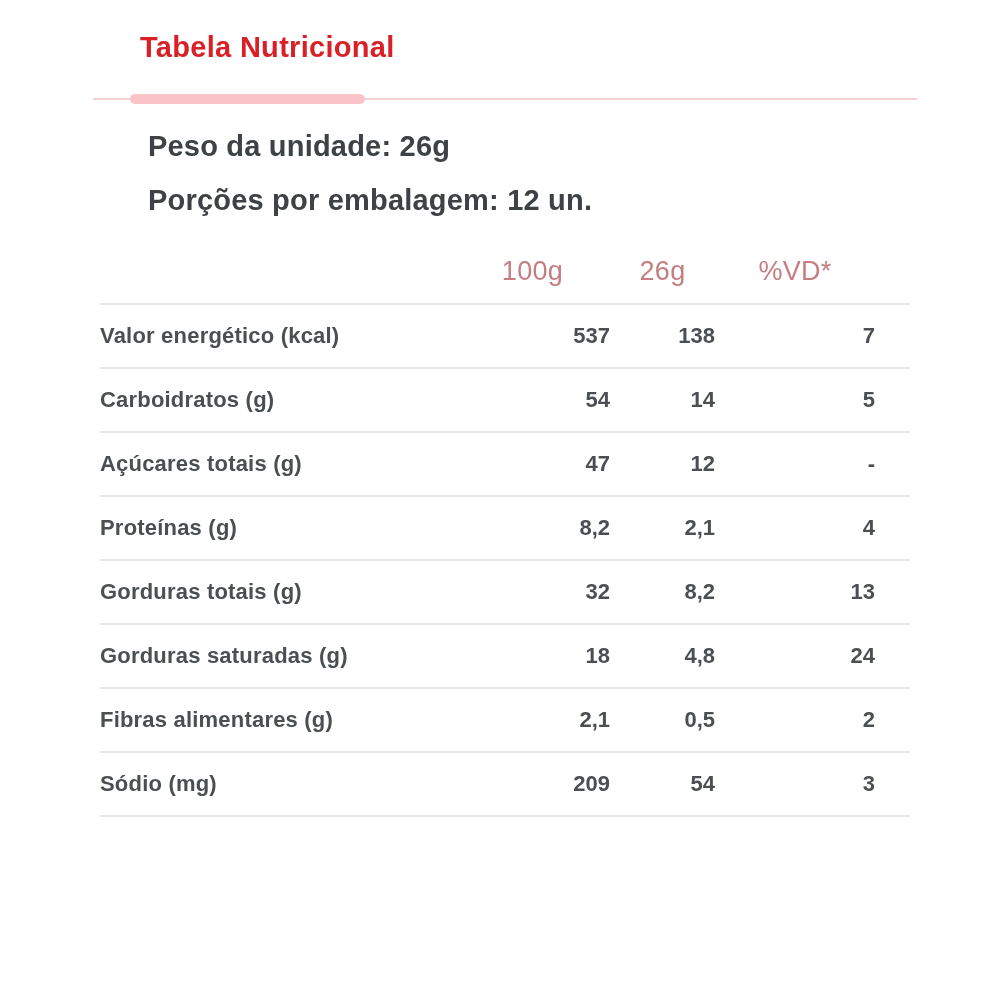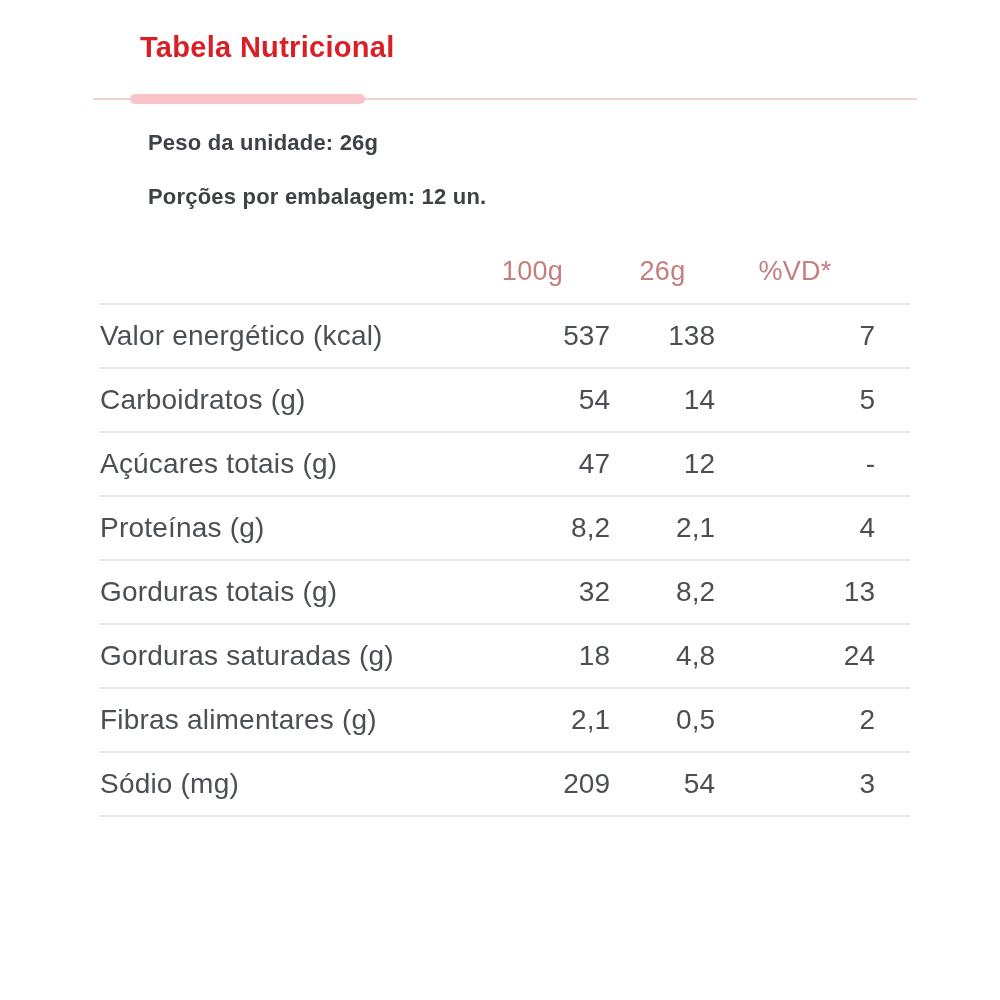--- a/index.html
+++ b/index.html
@@ -39,21 +39,21 @@
     width: 235px;
     height: 10px;
     border-radius: 5px;
     background: var(--bar-pink, #f9c3c8);
   }
 
   .meta {
     position: absolute;
     left: 148px;
     margin: 0;
-    font-size: 22px;
+    font-size: 29px;
     font-weight: 600;
     color: #3e4246;
     letter-spacing: 0.2px;
   }
   .meta-1 { top: 130px; }
   .meta-2 { top: 184px; }
 
   table.nutrition {
     position: absolute;
     left: 100px;
@@ -77,22 +77,22 @@
     text-align: center;
     color: var(--header-rose, #c57e80);
     border-bottom: 2px solid var(--row-line, #e6e6e6);
   }
   table.nutrition th:last-child { padding-right: 35px; }
 
   table.nutrition td {
     height: 62px;
     padding: 0;
     vertical-align: middle;
-    font-size: 28px;
-    font-weight: 400;
+    font-size: 22px;
+    font-weight: 700;
     color: var(--text-dark, #4b4f54);
     border-bottom: 2px solid var(--row-line, #e6e6e6);
   }
   td.label {
     text-align: left;
     padding-left: 48px;
     letter-spacing: 0.2px;
   }
   td.val { text-align: right; }
   td.val:last-child { padding-right: 35px; }

